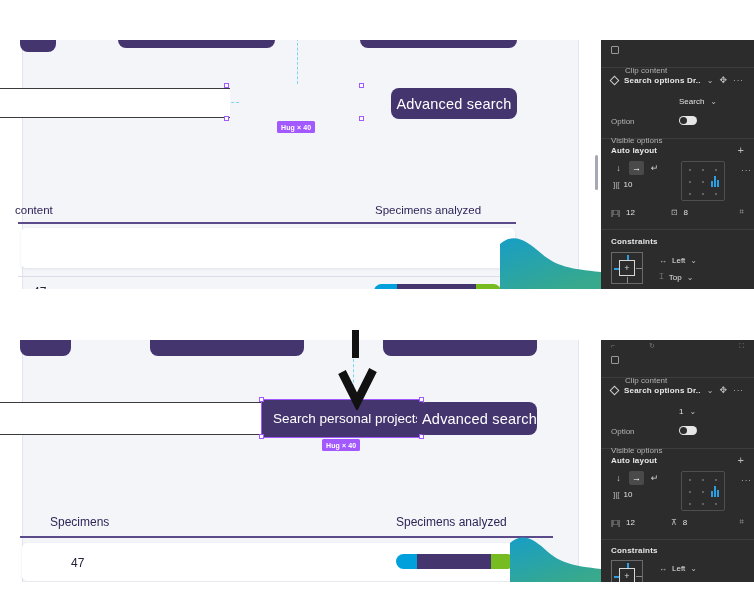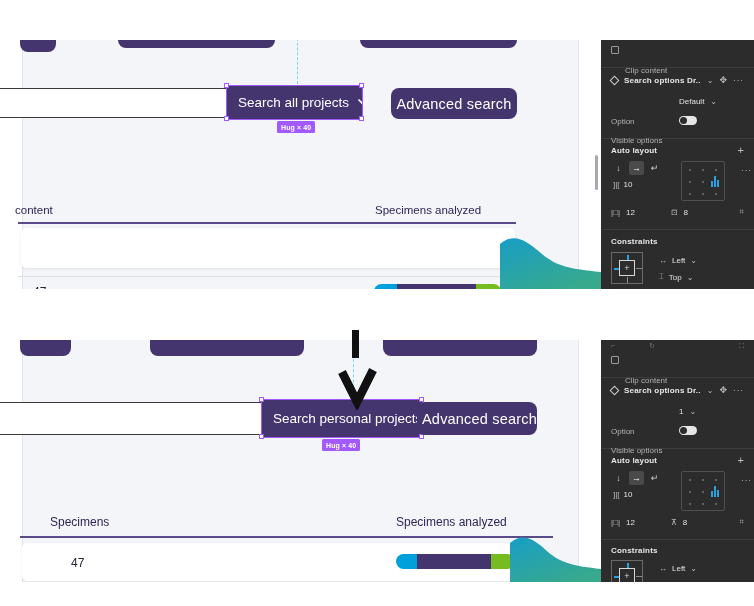--- a/index.html
+++ b/index.html
@@ -269,28 +269,20 @@
 
       <div class="pill" style="left:20px; top:-16px; width:36px; height:28px; border-radius:0 0 8px 8px;"></div>
       <div class="pill" style="left:118px; top:-18px; width:157px; height:26px; border-radius:0 0 8px 8px;"></div>
       <div class="pill" style="left:360px; top:-18px; width:157px; height:26px; border-radius:0 0 8px 8px;"></div>
 
       <div class="guide-v" style="left:297px; top:-2px; height:46px;"></div>
       <div class="guide-h" style="left:217px; top:62px; width:22px;"></div>
 
       <div class="search-field" style="left:-2px; top:48px; width:232px; height:30px;"></div>
 
-      <div class="dropdown" style="left:227px; top:46px; width:135px; height:33px;">
-        <span>Search all projects</span>
-        <span class="chev">
-          <svg width="11" height="7" viewBox="0 0 11 7">
-            <path d="M1 1 L5.5 5.6 L10 1" stroke="#ffffff" stroke-width="1.7" fill="none" stroke-linecap="round" stroke-linejoin="round"></path>
-          </svg>
-        </span>
-      </div>
       <div class="handle" style="left:224px; top:43px;"></div>
       <div class="handle" style="left:359px; top:43px;"></div>
       <div class="handle" style="left:224px; top:76px;"></div>
       <div class="handle" style="left:359px; top:76px;"></div>
 
       <div class="hug-badge" style="left:277px; top:81px;">Hug × 40</div>
 
       <div class="pill" style="left:391px; top:48px; width:126px; height:31px; font-weight:400; font-size:14.5px;">
         <span>Advanced search</span>
       </div>
@@ -332,21 +324,21 @@
       <div class="prow" style="height:24px;">
         <span class="diamond"></span>
         <span class="psection" style="flex:1; overflow:hidden; white-space:nowrap;">Search options Dr...</span>
         <span class="ic">⌄</span>
         <span class="ic" style="font-size:9px;">✥</span>
         <span class="ic" style="letter-spacing:1px;">···</span>
       </div>
 
       <div class="prow" style="height:19px;">
         <span class="plabel" style="width:62px;">Option</span>
-        <span class="pvalue">Default</span>
+        <span class="pvalue">Search</span>
         <span class="ic">⌄</span>
       </div>
 
       <div class="prow" style="height:19px;">
         <span class="plabel" style="width:62px;">Visible options</span>
         <span class="toggle"></span>
       </div>
 
       <div class="sep" style="margin-top:8px;"></div>
 

